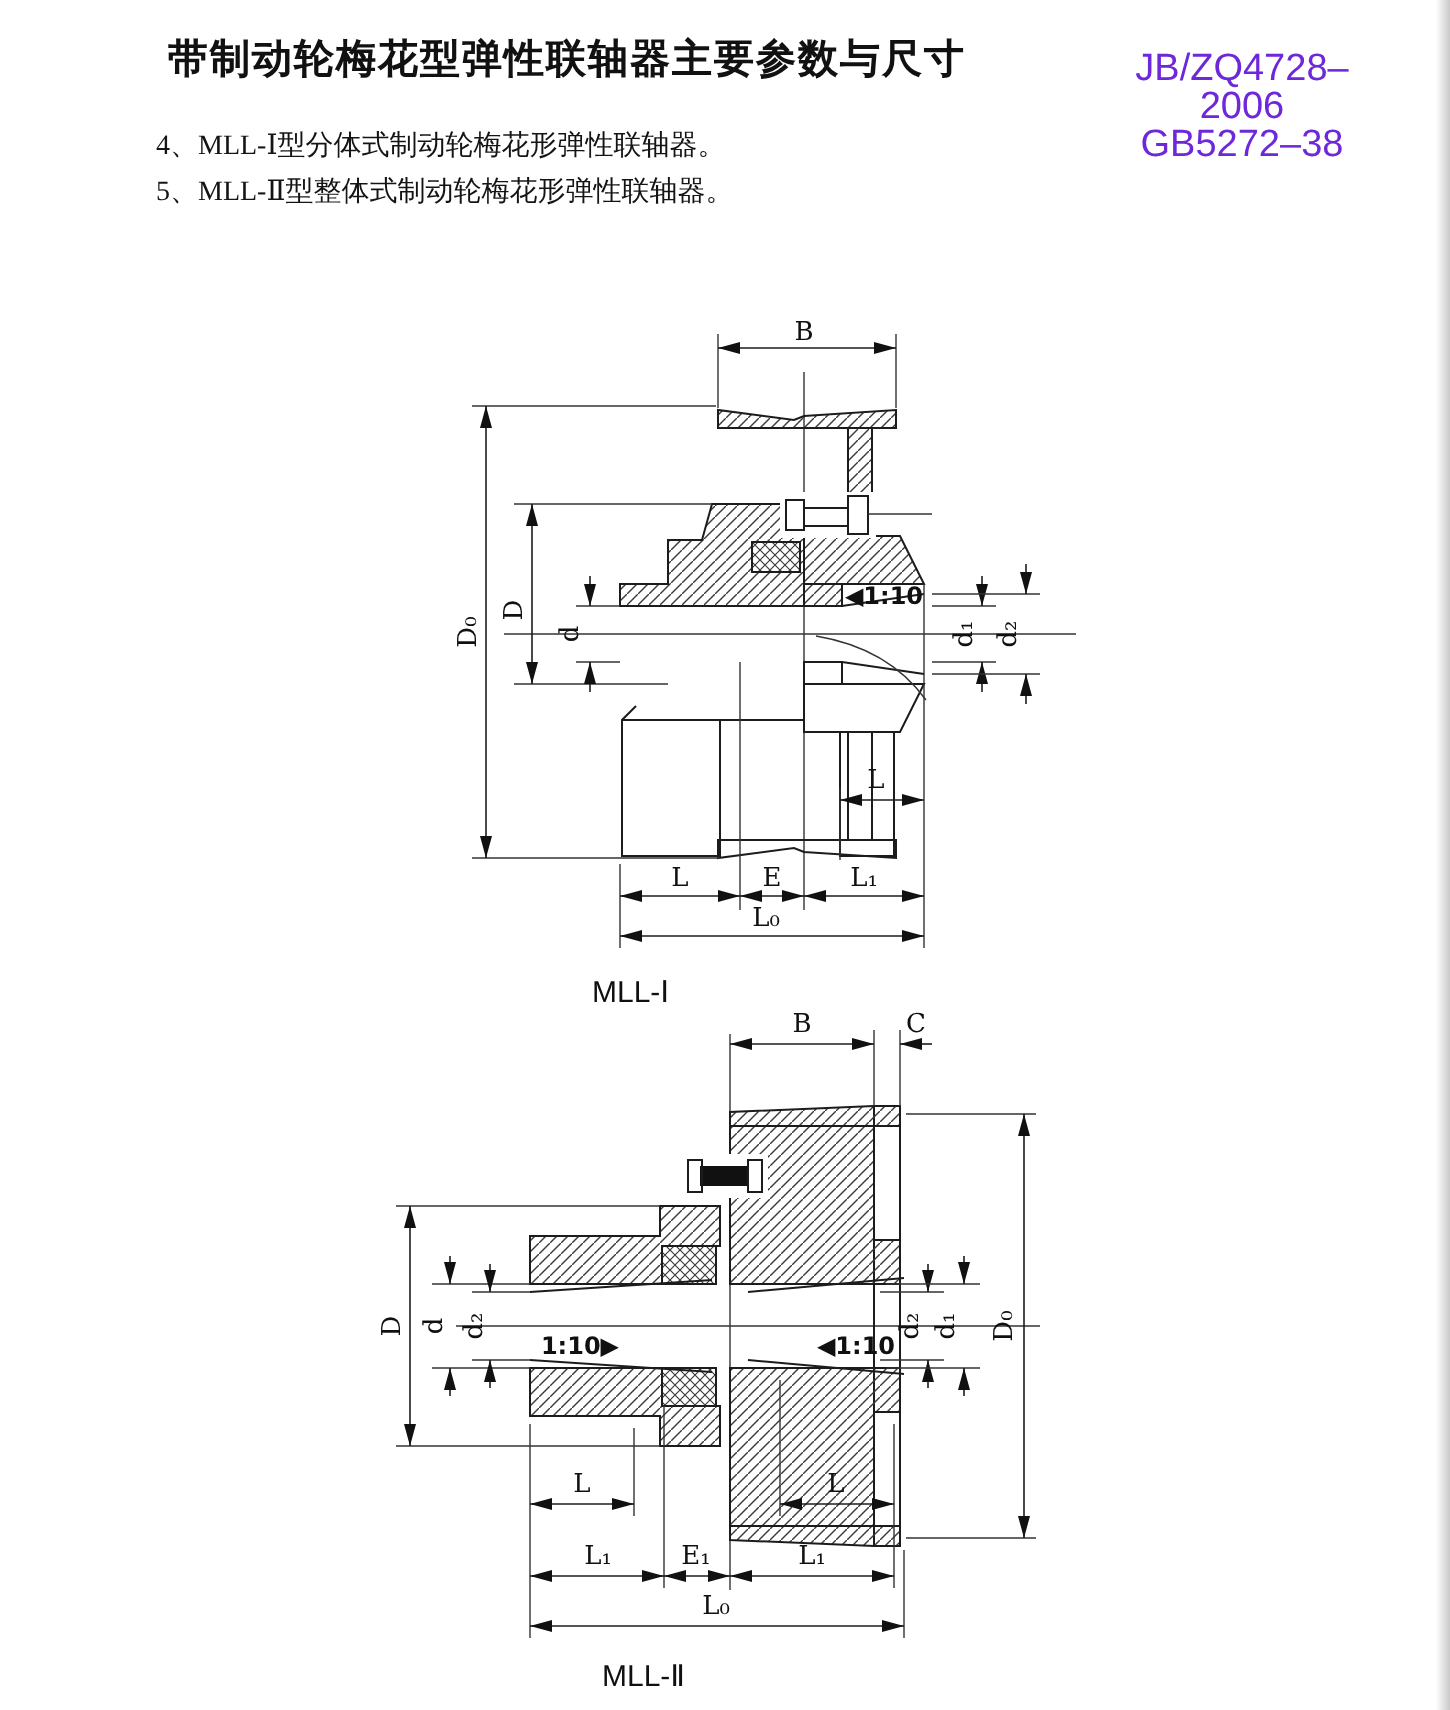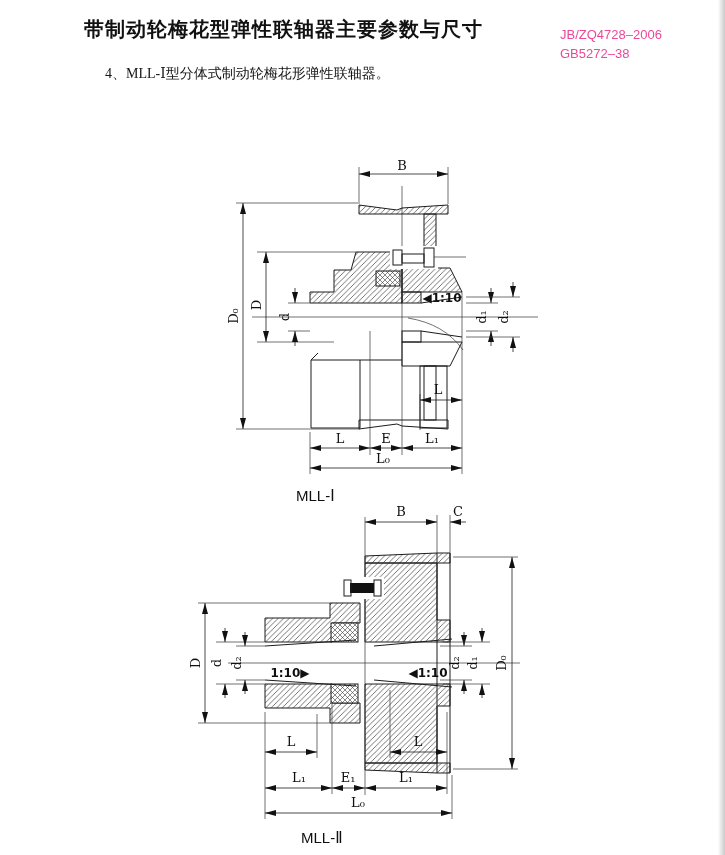--- a/index.html
+++ b/index.html
@@ -11,26 +11,26 @@
   .page-edge{
     position:absolute;right:0;top:0;width:7px;height:100%;
     background:linear-gradient(to right,#ffffff,#c9c9c9);
   }
   .title{
     position:absolute;left:84px;top:16px;width:460px;
     font-size:20px;font-weight:bold;letter-spacing:1px;color:#111;
   }
   .standards{
     position:absolute;left:560px;top:25px;width:122px;
-    font-size:13px;color:#ec4899;line-height:19px;
+    font-size:19px;color:#6d28d9;text-align:center;line-height:19px;
   }
   .notes{
     position:absolute;left:78px;top:62px;
     font-family:"Liberation Serif","DejaVu Serif",serif;
-    font-size:14px;color:#141414;line-height:23px;margin-left:27px;
+    font-size:14px;color:#141414;line-height:23px;
   }
   svg{position:absolute;left:0;top:0;}
   .ht{fill:url(#h1);stroke:#1c1c1c;stroke-width:1;}
   .xh{fill:url(#x1);stroke:#1c1c1c;stroke-width:1;}
   .wt{fill:#ffffff;stroke:none;}
   .ol{fill:none;stroke:#1c1c1c;stroke-width:1;}
   .tn{fill:none;stroke:#333333;stroke-width:.7;}
   .dm{fill:none;stroke:#1c1c1c;stroke-width:.8;marker-start:url(#aL);marker-end:url(#aR);}
   .de{fill:none;stroke:#1c1c1c;stroke-width:.8;marker-end:url(#aR);}
   .dt{font:13px "DejaVu Serif","Liberation Serif",serif;fill:#101010;text-anchor:middle;}
@@ -44,20 +44,21 @@
 
 <div class="title">带制动轮梅花型弹性联轴器主要参数与尺寸</div>
 
 <div class="standards">
   <div>JB/ZQ4728–2006</div>
   <div>GB5272–38</div>
 </div>
 
 <div class="notes">
   <div>4、MLL-Ⅰ型分体式制动轮梅花形弹性联轴器。</div>
+  <div>5、MLL-Ⅱ型整体式制动轮梅花形弹性联轴器。</div>
 </div>
 
 <svg width="725" height="855" viewBox="0 0 725 855">
   <defs>
     <pattern id="h1" patternUnits="userSpaceOnUse" width="5.5" height="5.5">
       <path d="M0,5.5 L5.5,0" stroke="#3a3a3a" stroke-width=".7" fill="none"></path>
     </pattern>
     <pattern id="x1" patternUnits="userSpaceOnUse" width="5" height="5">
       <path d="M0,5 L5,0 M0,0 L5,5" stroke="#3a3a3a" stroke-width=".6" fill="none"></path>
     </pattern>

